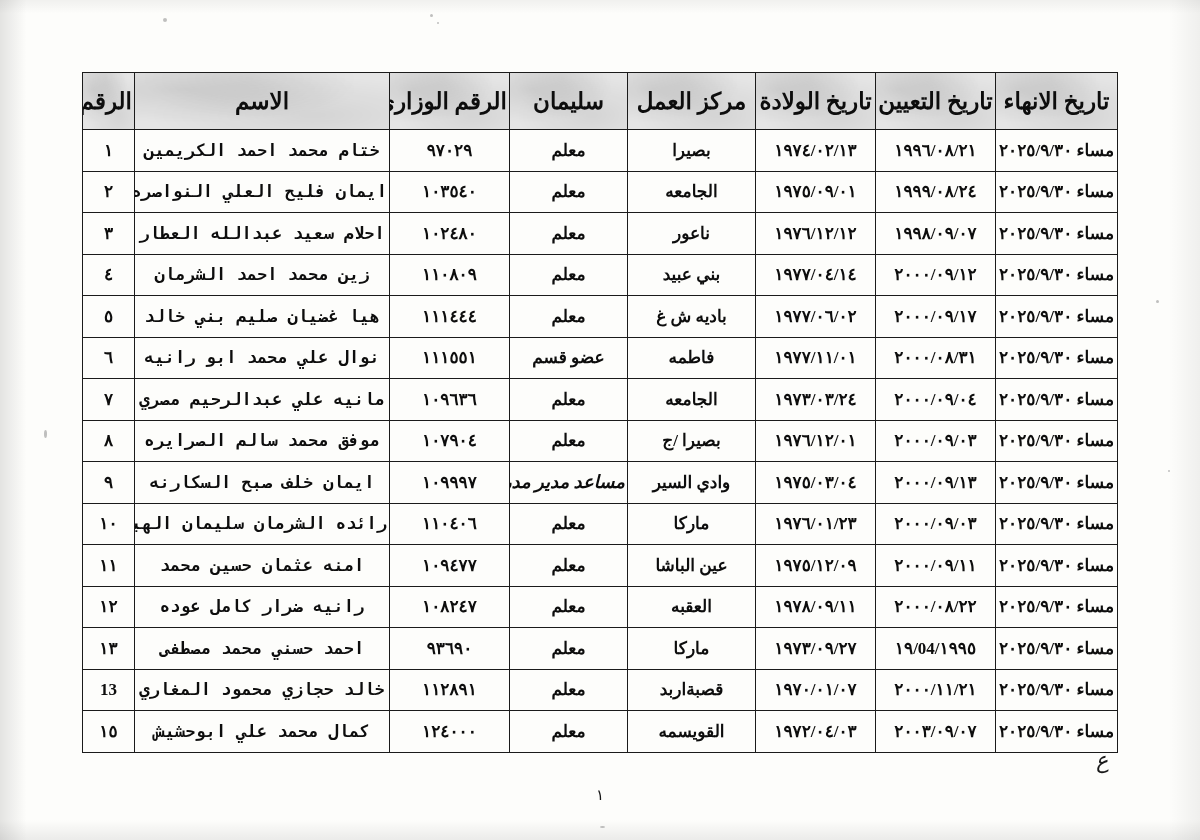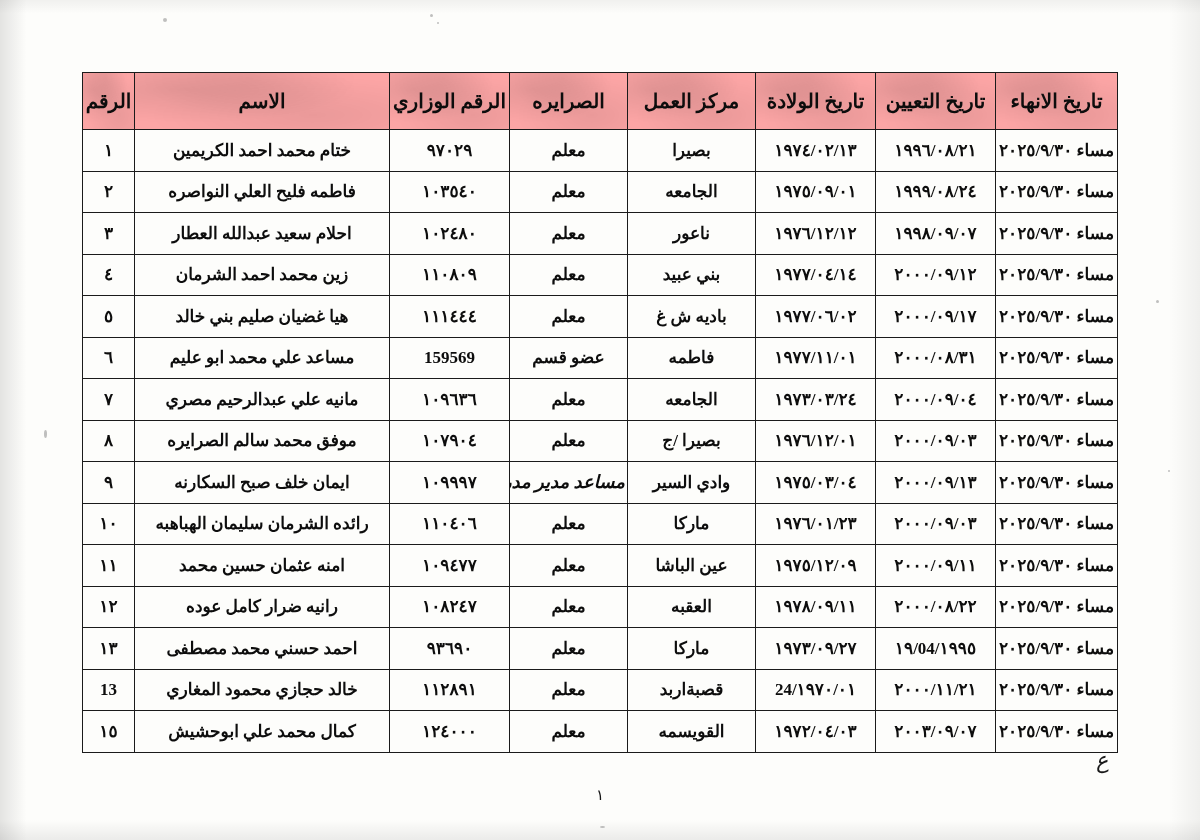--- a/index.html
+++ b/index.html
@@ -54,22 +54,22 @@
     color: #0d0d0d;
     height: 40.5px;
     padding: 0 2px;
     font-weight: 700;
     letter-spacing: 0px;
     white-space: nowrap;
     overflow: hidden;
   }
   table.reg thead th {
     height: 56px;
-    font-size: 20px;
-    background: #fca5a5;
+    font-size: 23px;
+    background: #e5e5e5;
     position: relative;
     font-family: Liberation Serif, serif;
   }
   
   table.reg thead th::after {
     content: "";
     position: absolute;
     inset: 0;
     pointer-events: none;
     background:
@@ -83,21 +83,21 @@
   
   col.c-rank    { width: 52px;  }
   col.c-name    { width: 255px; }
   col.c-minno   { width: 120px; }
   col.c-job     { width: 118px; }
   col.c-center  { width: 128px; }
   col.c-birth   { width: 120px; }
   col.c-appoint { width: 120px; }
   col.c-end     { width: 122px; }
 
-  .cell-name { font-size: 17px; }
+  .cell-name { font-size: 17px; font-family: Liberation Mono, monospace; }
   .cell-num  { letter-spacing: 1px; }
 
   .page-number {
     position: absolute;
     left: 50%;
     transform: translateX(-50%);
     top: 786px;
     font-size: 15px;
     color: #151515;
   }
@@ -137,21 +137,21 @@
       <col class="c-minno">
       <col class="c-name">
       <col class="c-rank">
     </colgroup>
     <thead>
       <tr>
         <th><span>تاريخ الانهاء</span></th>
         <th><span>تاريخ التعيين</span></th>
         <th><span>تاريخ الولادة</span></th>
         <th><span>مركز العمل</span></th>
-        <th><span>الصرايره</span></th>
+        <th><span>سليمان</span></th>
         <th><span>الرقم الوزاري</span></th>
         <th><span>الاسم</span></th>
         <th><span>الرقم</span></th>
       </tr>
     </thead>
     <tbody>
       <tr>
         <td>مساء ٢٠٢٥/٩/٣٠</td>
         <td class="cell-num">١٩٩٦/٠٨/٢١</td>
         <td class="cell-num">١٩٧٤/٠٢/١٣</td>
@@ -161,21 +161,21 @@
         <td class="cell-name">ختام محمد احمد الكريمين</td>
         <td>١</td>
       </tr>
       <tr>
         <td>مساء ٢٠٢٥/٩/٣٠</td>
         <td class="cell-num">١٩٩٩/٠٨/٢٤</td>
         <td class="cell-num">١٩٧٥/٠٩/٠١</td>
         <td>الجامعه</td>
         <td>معلم</td>
         <td class="cell-num">١٠٣٥٤٠</td>
-        <td class="cell-name">فاطمه فليح العلي النواصره</td>
+        <td class="cell-name">ايمان فليح العلي النواصره</td>
         <td>٢</td>
       </tr>
       <tr>
         <td>مساء ٢٠٢٥/٩/٣٠</td>
         <td class="cell-num">١٩٩٨/٠٩/٠٧</td>
         <td class="cell-num">١٩٧٦/١٢/١٢</td>
         <td>ناعور</td>
         <td>معلم</td>
         <td class="cell-num">١٠٢٤٨٠</td>
         <td class="cell-name">احلام سعيد عبدالله العطار</td>
@@ -200,22 +200,22 @@
         <td class="cell-num">١١١٤٤٤</td>
         <td class="cell-name">هيا غضيان صليم بني خالد</td>
         <td>٥</td>
       </tr>
       <tr>
         <td>مساء ٢٠٢٥/٩/٣٠</td>
         <td class="cell-num">٢٠٠٠/٠٨/٣١</td>
         <td class="cell-num">١٩٧٧/١١/٠١</td>
         <td>فاطمه</td>
         <td>عضو قسم</td>
-        <td class="cell-num">159569</td>
-        <td class="cell-name">مساعد علي محمد ابو عليم</td>
+        <td class="cell-num">١١١٥٥١</td>
+        <td class="cell-name">نوال علي محمد ابو رانيه</td>
         <td>٦</td>
       </tr>
       <tr>
         <td>مساء ٢٠٢٥/٩/٣٠</td>
         <td class="cell-num">٢٠٠٠/٠٩/٠٤</td>
         <td class="cell-num">١٩٧٣/٠٣/٢٤</td>
         <td>الجامعه</td>
         <td>معلم</td>
         <td class="cell-num">١٠٩٦٣٦</td>
         <td class="cell-name">مانيه علي عبدالرحيم مصري</td>
@@ -277,21 +277,21 @@
         <td class="cell-num">١٩٧٣/٠٩/٢٧</td>
         <td>ماركا</td>
         <td>معلم</td>
         <td class="cell-num">٩٣٦٩٠</td>
         <td class="cell-name">احمد حسني محمد مصطفى</td>
         <td>١٣</td>
       </tr>
       <tr>
         <td>مساء ٢٠٢٥/٩/٣٠</td>
         <td class="cell-num">٢٠٠٠/١١/٢١</td>
-        <td class="cell-num">١٩٧٠/٠١/24</td>
+        <td class="cell-num">١٩٧٠/٠١/٠٧</td>
         <td>قصبةاربد</td>
         <td>معلم</td>
         <td class="cell-num">١١٢٨٩١</td>
         <td class="cell-name">خالد حجازي محمود المغاري</td>
         <td>13</td>
       </tr>
       <tr>
         <td>مساء ٢٠٢٥/٩/٣٠</td>
         <td class="cell-num">٢٠٠٣/٠٩/٠٧</td>
         <td class="cell-num">١٩٧٢/٠٤/٠٣</td>

